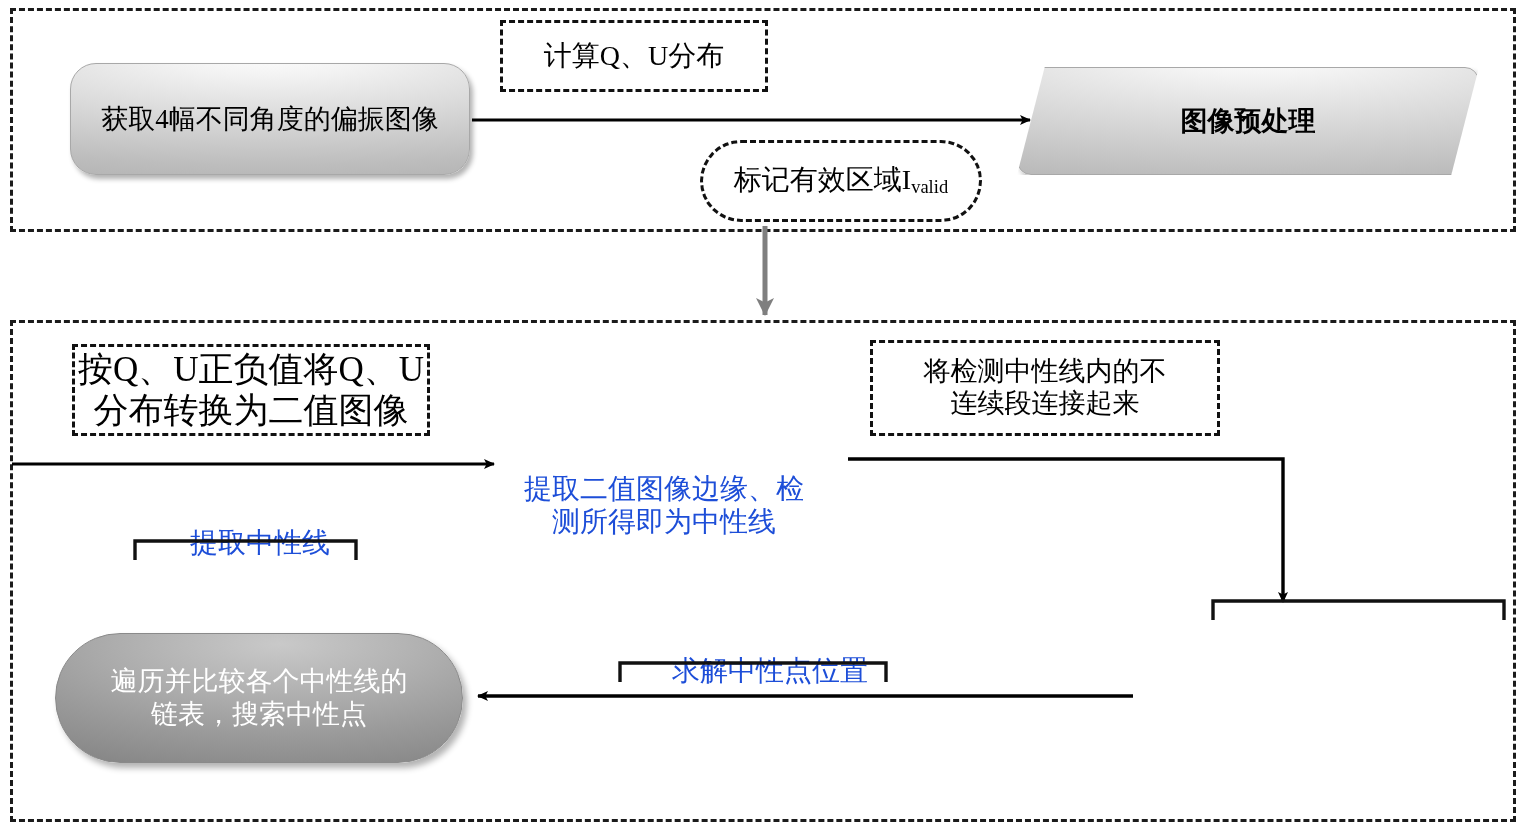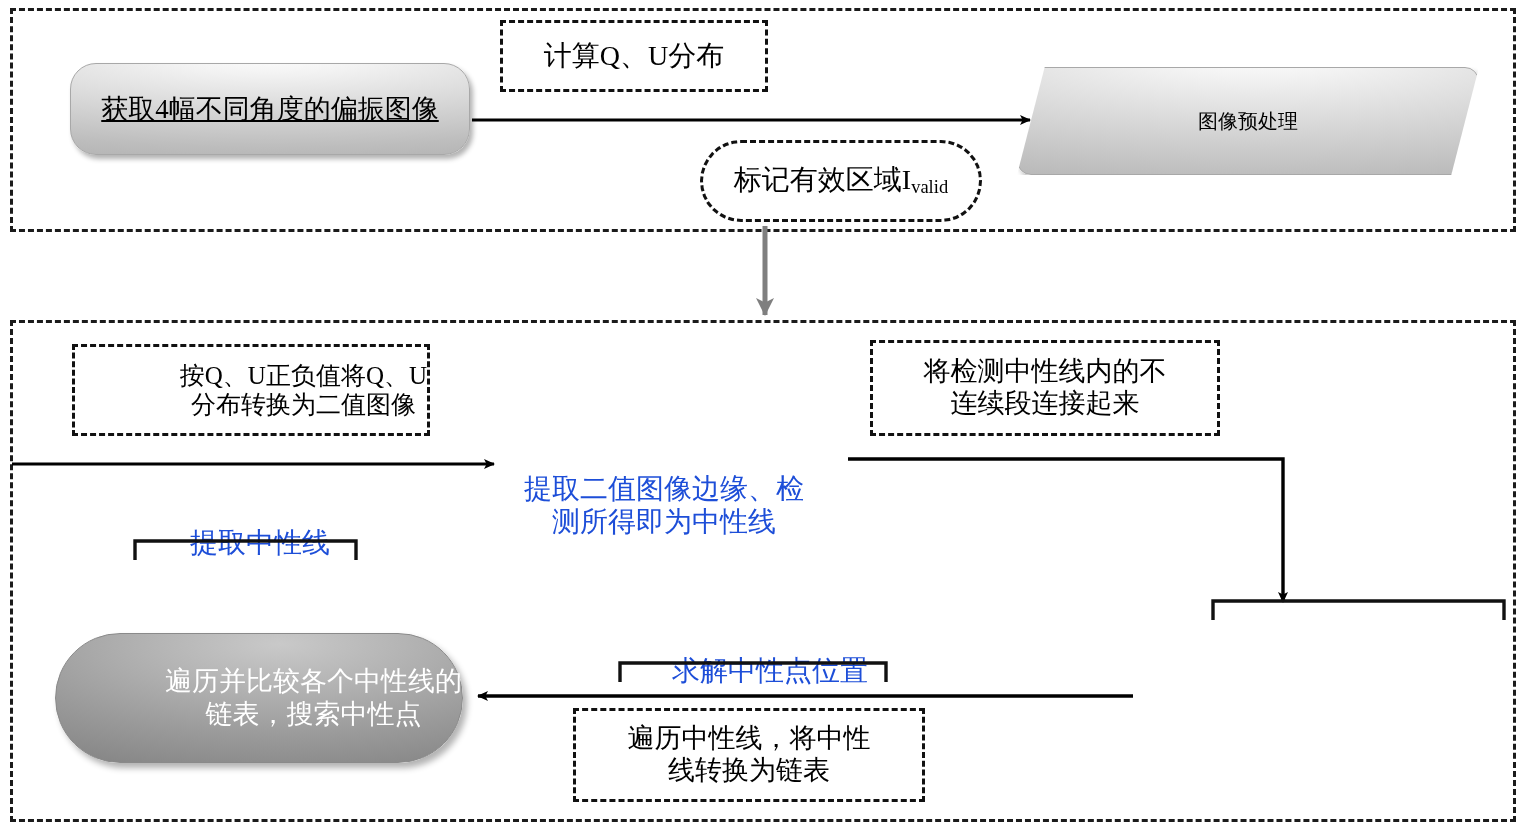--- a/index.html
+++ b/index.html
@@ -62,58 +62,57 @@
     display: flex;
     align-items: center;
     justify-content: center;
     text-align: center;
     line-height: 1.22;
     box-sizing: border-box;
   }
 
   
   #shape-acquire {
-    left: 70px; top: 63px; width: 400px; height: 92px;
+    left: 70px; top: 63px; width: 400px; height: 112px;
     border-radius: 26px;
     color: #000;
     font-size: 27px;
     background:
       radial-gradient(ellipse 150% 120% at 50% -10%,
         #fefefe 0%, #f2f2f2 18%, #d9d9d9 50%, #bdbdbd 85%, #b4b4b4 100%);
     border: 1px solid #a8a8a8;
     box-shadow: 3px 4px 5px rgba(0,0,0,0.30);
-    text-decoration: underline;
   }
 
   
   #shape-preproc {
     left: 1017px; top: 67px; width: 462px; height: 108px;
     color: #000;
-    font-size: 20px;
+    font-size: 27px;
     background:
       radial-gradient(ellipse 140% 130% at 52% -15%,
         #ffffff 0%, #f4f4f4 16%, #dcdcdc 48%, #c0c0c0 86%, #b6b6b6 100%);
     border: 1px solid #a8a8a8;
     border-radius: 14px;
     clip-path: polygon(6% 0%, 100% 0%, 94% 100%, 0% 100%);
     box-shadow: 3px 4px 5px rgba(0,0,0,0.28);
+    font-weight: bold;
   }
 
   
   #shape-traverse {
     left: 55px; top: 633px; width: 408px; height: 130px;
     border-radius: 65px;
     color: #ffffff;
     font-size: 27px;
     background:
       radial-gradient(ellipse 140% 150% at 55% 8%,
         #c9c9c9 0%, #b6b6b6 20%, #9a9a9a 48%, #7e7e7e 78%, #757575 100%);
     border: 1px solid #8a8a8a;
     box-shadow: 4px 5px 6px rgba(0,0,0,0.30);
-    justify-content: flex-end;
   }
 
   
   #shape-thin-wrap {
     left: 1135px; top: 611px; width: 300px; height: 190px;
   }
   #shape-thin-wrap .diamond-fill {
     position: absolute; inset: 0;
     background: #808080;
     clip-path: polygon(50% 0%, 100% 50%, 50% 100%, 0% 50%);
@@ -151,21 +150,21 @@
   </div>
 
   <div class="note-box" id="note-compute-qu" style="left:500px; top:20px; width:268px; height:72px; font-size:28px;">
     <span>计算Q、U分布</span>
   </div>
 
   <div class="note-box note-round" id="note-mark-valid" style="left:700px; top:140px; width:282px; height:82px; font-size:28px;">
     <span><span>标记有效区域I</span><sub style="font-size:0.66em; vertical-align:-0.22em;">valid</sub></span>
   </div>
 
-  <div class="note-box" id="note-binarize" style="left:72px; top:344px; width:358px; height:92px; font-size:25px; white-space:pre-line;justify-content:flex-end;">
+  <div class="note-box" id="note-binarize" style="left:72px; top:344px; width:358px; height:92px; font-size:35px; white-space:pre-line;">
     <span>按Q、U正负值将Q、U
 分布转换为二值图像</span>
   </div>
 
   <div class="plain-label" id="label-extract-neutral" style="left:80px; top:492px; width:360px; font-size:28px;">
     <span>提取中性线</span>
   </div>
 
   <div class="plain-label" id="text-edge-detect" style="left:480px; top:438px; width:368px; font-size:28px;">
     <span>提取二值图像边缘、检
@@ -176,24 +175,20 @@
     <span>将检测中性线内的不
 连续段连接起来</span>
   </div>
 
 
 
   <div class="plain-label" id="label-solve-point" style="left:610px; top:620px; width:320px; font-size:28px;">
     <span>求解中性点位置</span>
   </div>
 
-  <div class="note-box" id="note-traverse-to-list" style="left:573px; top:708px; width:352px; height:94px; font-size:27px; white-space:pre-line;">
-    <span>遍历中性线，将中性
-线转换为链表</span>
-  </div>
 
   <div class="shape" id="shape-traverse">
     <span style="white-space:pre-line;">遍历并比较各个中性线的
 链表，搜索中性点</span>
   </div>
 
   <svg id="wires" viewBox="0 0 1524 831">
     <defs>
       <marker id="arrowBlack" markerWidth="12" markerHeight="12" refX="10" refY="5" orient="auto" markerUnits="userSpaceOnUse">
         <path d="M0,0 L11,5 L0,10 L2.6,5 Z" fill="#000000"></path>

